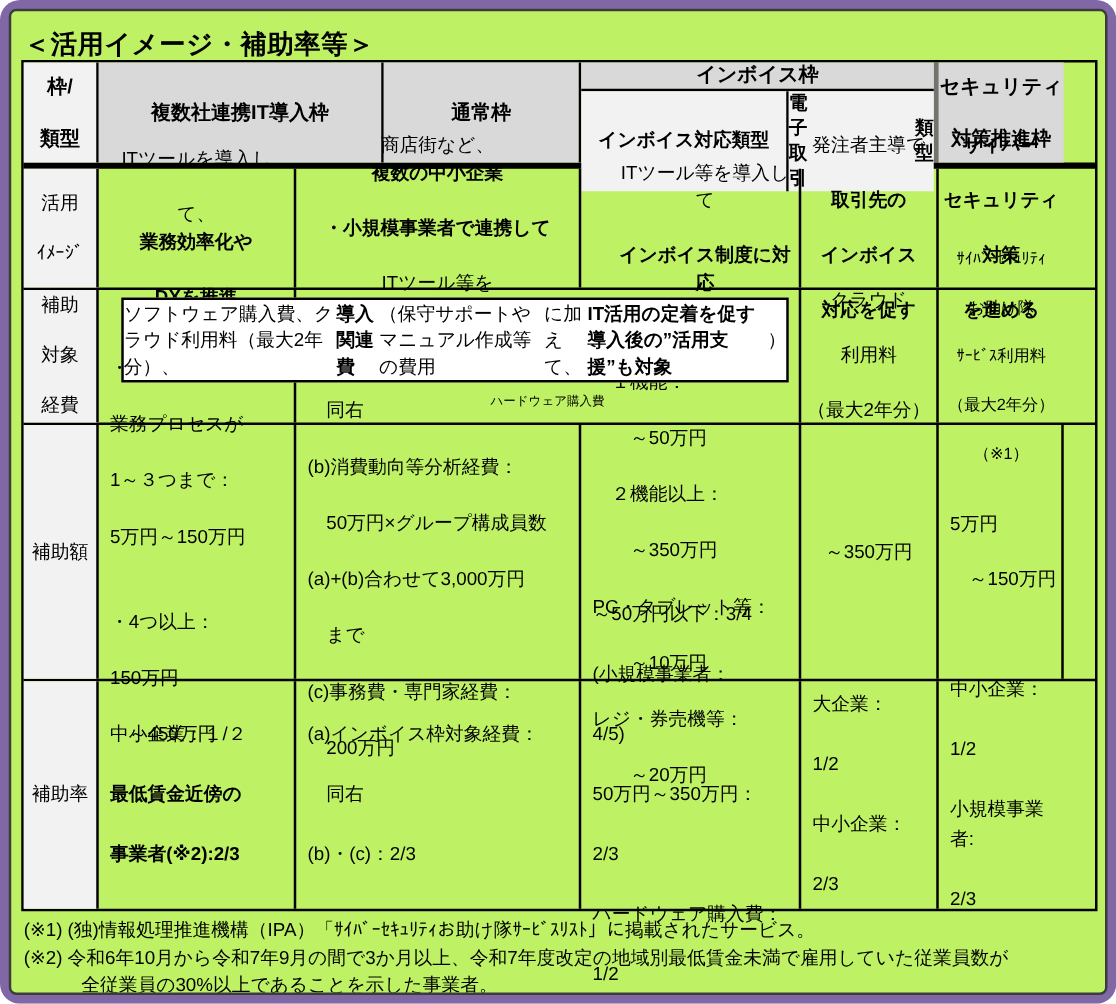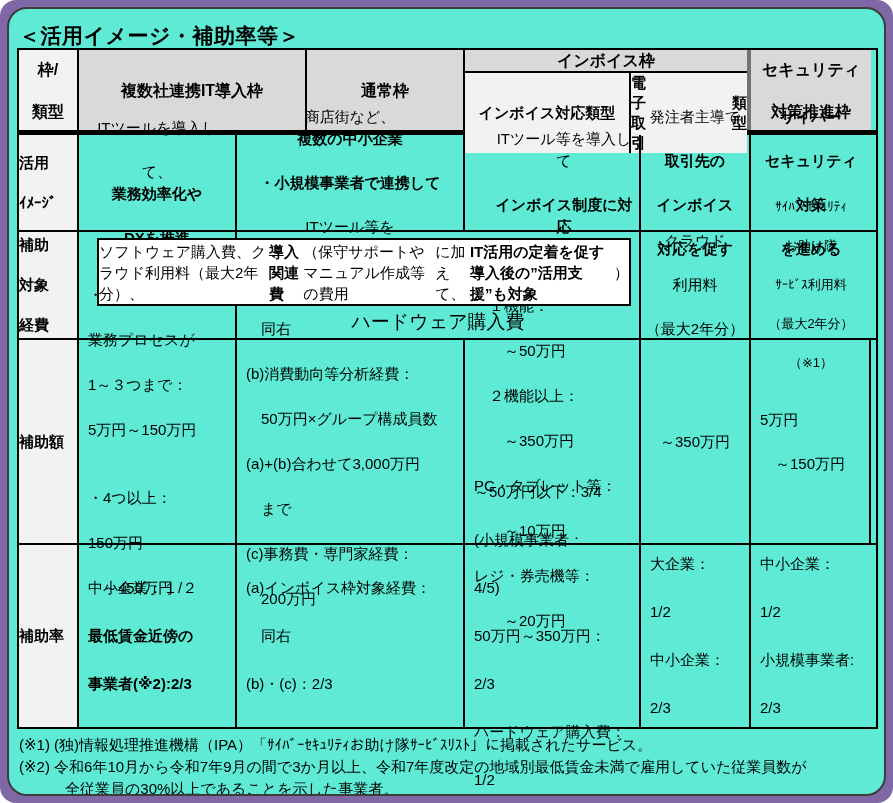--- a/index.html
+++ b/index.html
@@ -1,52 +1,52 @@
 <!DOCTYPE html>
 <html><head>
 <meta charset="utf-8">
 <style>
   html,body{margin:0;padding:0;background:#fff;}
   body{font-family:"Liberation Sans","DejaVu Sans",sans-serif;color:#000;}
   .frame{width:893px;height:803px;box-sizing:border-box;background:#8068A6;border-radius:16px;padding:7px;}
-  .content{background:#5eead4;border:2px solid #3c3c3c;border-radius:20px;height:100%;box-sizing:border-box;padding:3px 8px 0 8px;overflow:hidden;}
+  .content{background:#bef264;border:2px solid #3c3c3c;border-radius:6px;height:100%;box-sizing:border-box;padding:3px 8px 0 8px;overflow:hidden;}
   .titlebar{display:flex;align-items:flex-end;gap:14px;height:36px;padding-left:2px;}
   .title{font-size:21px;font-weight:bold;letter-spacing:0.5px;line-height:1.2;}
   .title-note{font-size:15px;padding-bottom:2px;}
 
   .t{width:861px;border:2px solid #000;box-sizing:border-box;}
   .r{display:flex;box-sizing:border-box;border-bottom:2px solid #000;}
   .r:last-child{border-bottom:none;}
   .hrow{height:85px;border-bottom:5px solid #000;}
   .r-katsuyou{height:97px;}
   .r-keihi{height:108px;}
   .r-gaku{height:205px;}
   .r-ritsu{height:182px;}
 
   .c{box-sizing:border-box;border-right:2px solid #000;display:flex;flex-direction:column;justify-content:center;font-size:15px;line-height:22px;}
   .c.last{border-right:none;}
-  .w1{width:60px;} .w2{width:158px;} .w3{width:228px;} .w4{width:176px;padding-left:24px;} .w5{width:110px;} .w6{width:120px;}
+  .w1{width:60px;} .w2{width:158px;} .w3{width:228px;} .w4{width:176px;padding-left:24px;} .w5{width:110px;} .w6{width:100px;}
   .merged{width:562px;position:relative;}
 
   .hbg{background:#D9D9D9;} .sbg{background:#F2F2F2;} .lbg{background:#F2F2F2;}
   .ctr{text-align:center;} .lft{text-align:left;padding-left:9px;padding-right:2px;}
   .hc{font-weight:bold;font-size:16px;text-align:center;line-height:21px;}
-  .labelc{font-weight:bold;font-size:15px;text-align:left;line-height:20px;}
+  .labelc{font-weight:normal;font-size:15px;text-align:center;line-height:20px;}
 
   .grp{display:flex;flex-direction:column;width:286px;border-right:4px solid #737373;box-sizing:border-box;}
   .grp-top{height:41px;border-bottom:2px solid #000;display:flex;align-items:center;justify-content:center;}
   .grp-sub{flex:1;display:flex;}
   .grp-sub .sc{box-sizing:border-box;display:flex;align-items:center;justify-content:center;font-weight:bold;font-size:15px;text-align:center;line-height:20px;}
   .sc1{width:174px;border-right:2px solid #000;}
   .sc2{flex:1;gap:43px;}
 
   
   .stub{position:absolute;left:156px;top:0;bottom:0;width:2px;background:#000;z-index:0;}
   .keihi-box{position:absolute;left:18px;right:8px;top:6px;height:68px;background:#fff;border:2px solid #000;box-sizing:border-box;display:flex;align-items:center;justify-content:center;text-align:left;font-size:15px;line-height:21px;z-index:1;}
-  .hardware{position:absolute;left:158px;right:0;bottom:5px;text-align:center;font-size:19px;z-index:1;margin-top:31px;}
+  .hardware{position:absolute;left:158px;right:0;bottom:5px;text-align:center;font-size:10px;z-index:1;margin-top:31px;}
 
   .small-cell{font-size:13px;line-height:19.5px;}
   .katsu{line-height:22px;font-size:15px;}
   .gaku-cell{line-height:22.5px;}
   .ritsu-cell{line-height:24px;}
 
   .notes{padding:5px 0 0 2px;font-size:15px;line-height:22px;}
   .note{margin:0;}
   .note-hang{padding-left:46px;text-indent:-46px;}
 </style>

